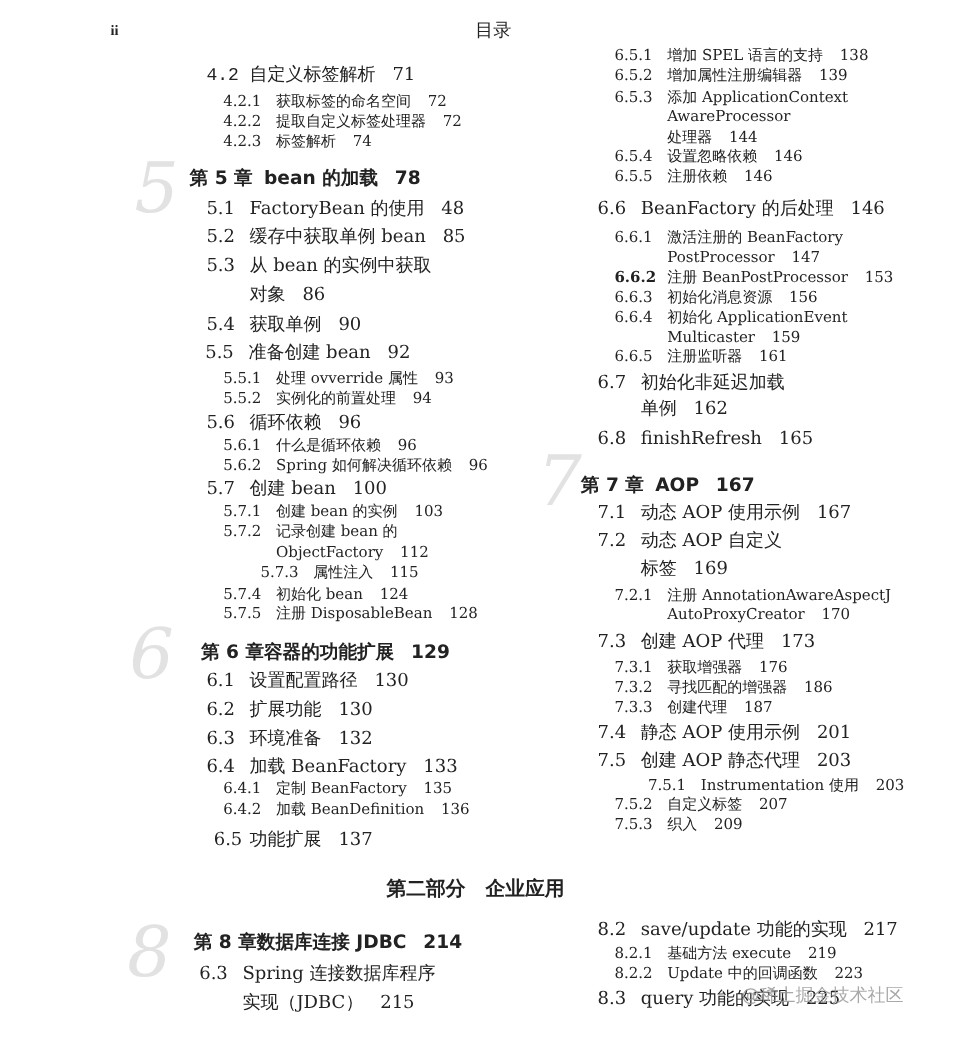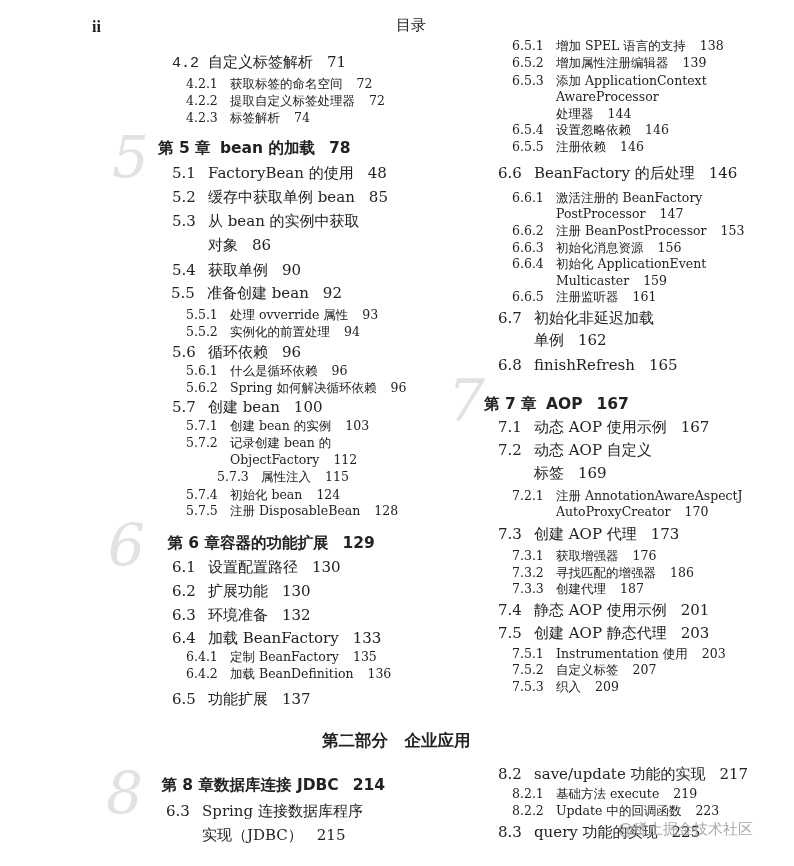--- a/index.html
+++ b/index.html
@@ -1,20 +1,20 @@
 <!DOCTYPE html>
 <html><head>
 <meta charset="utf-8">
 <style>
   html, body { margin: 0; padding: 0; }
   body {
     width: 794px; height: 866px; background: #ffffff; position: relative; overflow: hidden;
     font-family: "DejaVu Serif", "Liberation Serif", serif; color: #222;
   }
-  .header-left { position: absolute; left: 92px; top: 18px; font-size: 16px; font-weight: bold; font-family: "Liberation Serif", serif; }
+  .header-left { position: absolute; left: 92px; top: 18px; font-size: 12px; font-weight: bold; font-family: "Liberation Serif", serif; }
   .header-right { position: absolute; left: 396px; top: 16px; font-size: 15px; font-family: "DejaVu Sans", sans-serif; }
   .col { position: absolute; }
   .line { position: absolute; white-space: nowrap; }
   .l1 { font-size: 15px; }
   .l2 { font-size: 12.5px; }
   .ch { font-size: 15.5px; font-weight: bold; font-family: "DejaVu Sans", sans-serif; }
   .num { display: inline-block; }
   .gap { display: inline-block; width: 14px; }
   .bignum {
     position: absolute; font-family: "DejaVu Serif", serif; font-style: italic;
@@ -58,54 +58,54 @@
     <div class="line l2" style="left: 182px; top: 469px; margin-left: 35px;"><span class="num" style="width: 44px;">5.7.3</span><span>属性注入</span><span class="gap"></span><span>115</span></div>
     <div class="line l2" style="left: 186px; top: 487px;"><span class="num" style="width: 44px;">5.7.4</span><span>初始化 bean</span><span class="gap"></span><span>124</span></div>
     <div class="line l2" style="left: 186px; top: 503px;"><span class="num" style="width: 44px;">5.7.5</span><span>注册 DisposableBean</span><span class="gap"></span><span>128</span></div>
     <div class="line ch" style="left: 158px; top: 533px;"><span class="num" style="width: 62px; text-align: right;">第 6 章</span><span>容器的功能扩展</span><span class="gap"></span><span>129</span></div>
     <div class="line l1" style="left: 172px; top: 558px;"><span class="num" style="width: 36px;">6.1</span><span>设置配置路径</span><span class="gap"></span><span>130</span></div>
     <div class="line l1" style="left: 172px; top: 582px;"><span class="num" style="width: 36px;">6.2</span><span>扩展功能</span><span class="gap"></span><span>130</span></div>
     <div class="line l1" style="left: 172px; top: 606px;"><span class="num" style="width: 36px;">6.3</span><span>环境准备</span><span class="gap"></span><span>132</span></div>
     <div class="line l1" style="left: 172px; top: 629px;"><span class="num" style="width: 36px;">6.4</span><span>加载 BeanFactory</span><span class="gap"></span><span>133</span></div>
     <div class="line l2" style="left: 186px; top: 649px;"><span class="num" style="width: 44px;">6.4.1</span><span>定制 BeanFactory</span><span class="gap"></span><span>135</span></div>
     <div class="line l2" style="left: 186px; top: 666px;"><span class="num" style="width: 44px;">6.4.2</span><span>加载 BeanDefinition</span><span class="gap"></span><span>136</span></div>
-    <div class="line l1" style="left: 172px; top: 690px;"><span class="num" style="width: 36px;">6.5</span><span>功能扩展</span><span class="gap"></span><span>137</span></div>
+    <div class="line l1" style="left: 172px; top: 690px;"><span class="num" style="width: 36px; text-align: center;">6.5</span><span>功能扩展</span><span class="gap"></span><span>137</span></div>
   </div>
 <div class="col" id="right-col">
     <div class="line l2" style="left: 512px; top: 38px;"><span class="num" style="width: 44px;">6.5.1</span><span>增加 SPEL 语言的支持</span><span class="gap"></span><span>138</span></div>
     <div class="line l2" style="left: 512px; top: 55px;"><span class="num" style="width: 44px;">6.5.2</span><span>增加属性注册编辑器</span><span class="gap"></span><span>139</span></div>
     <div class="line l2" style="left: 512px; top: 73px;"><span class="num" style="width: 44px;">6.5.3</span><span>添加 ApplicationContext</span></div>
     <div class="line l2" style="left: 512px; top: 89px;"><span class="num" style="width: 44px;"></span><span>AwareProcessor</span></div>
     <div class="line l2" style="left: 512px; top: 106px;"><span class="num" style="width: 44px;"></span><span>处理器</span><span class="gap"></span><span>144</span></div>
     <div class="line l2" style="left: 512px; top: 122px;"><span class="num" style="width: 44px;">6.5.4</span><span>设置忽略依赖</span><span class="gap"></span><span>146</span></div>
     <div class="line l2" style="left: 512px; top: 139px;"><span class="num" style="width: 44px;">6.5.5</span><span>注册依赖</span><span class="gap"></span><span>146</span></div>
     <div class="line l1" style="left: 498px; top: 164px;"><span class="num" style="width: 36px;">6.6</span><span>BeanFactory 的后处理</span><span class="gap"></span><span>146</span></div>
     <div class="line l2" style="left: 512px; top: 190px;"><span class="num" style="width: 44px;">6.6.1</span><span>激活注册的 BeanFactory</span></div>
     <div class="line l2" style="left: 512px; top: 206px;"><span class="num" style="width: 44px;"></span><span>PostProcessor</span><span class="gap"></span><span>147</span></div>
-    <div class="line l2" style="left: 512px; top: 223px;"><span class="num" style="width: 44px;">6.6.2</span><span>注册 BeanPostProcessor</span><span class="gap"></span><span>153</span></div>
+    <div class="line l2" style="left: 512px; top: 223px;"><span class="num" style="width: 44px; font-weight: bold;">6.6.2</span><span>注册 BeanPostProcessor</span><span class="gap"></span><span>153</span></div>
     <div class="line l2" style="left: 512px; top: 240px;"><span class="num" style="width: 44px;">6.6.3</span><span>初始化消息资源</span><span class="gap"></span><span>156</span></div>
     <div class="line l2" style="left: 512px; top: 256px;"><span class="num" style="width: 44px;">6.6.4</span><span>初始化 ApplicationEvent</span></div>
     <div class="line l2" style="left: 512px; top: 273px;"><span class="num" style="width: 44px;"></span><span>Multicaster</span><span class="gap"></span><span>159</span></div>
     <div class="line l2" style="left: 512px; top: 289px;"><span class="num" style="width: 44px;">6.6.5</span><span>注册监听器</span><span class="gap"></span><span>161</span></div>
     <div class="line l1" style="left: 498px; top: 309px;"><span class="num" style="width: 36px;">6.7</span><span>初始化非延迟加载</span></div>
     <div class="line l1" style="left: 498px; top: 331px;"><span class="num" style="width: 36px;"></span><span>单例</span><span class="gap"></span><span>162</span></div>
     <div class="line l1" style="left: 498px; top: 356px;"><span class="num" style="width: 36px;">6.8</span><span>finishRefresh</span><span class="gap"></span><span>165</span></div>
     <div class="line ch" style="left: 484px; top: 394px;"><span class="num" style="width: 62px;">第 7 章</span><span>AOP</span><span class="gap"></span><span>167</span></div>
     <div class="line l1" style="left: 498px; top: 418px;"><span class="num" style="width: 36px;">7.1</span><span>动态 AOP 使用示例</span><span class="gap"></span><span>167</span></div>
     <div class="line l1" style="left: 498px; top: 441px;"><span class="num" style="width: 36px;">7.2</span><span>动态 AOP 自定义</span></div>
     <div class="line l1" style="left: 498px; top: 464px;"><span class="num" style="width: 36px;"></span><span>标签</span><span class="gap"></span><span>169</span></div>
     <div class="line l2" style="left: 512px; top: 488px;"><span class="num" style="width: 44px;">7.2.1</span><span>注册 AnnotationAwareAspectJ</span></div>
     <div class="line l2" style="left: 512px; top: 504px;"><span class="num" style="width: 44px;"></span><span>AutoProxyCreator</span><span class="gap"></span><span>170</span></div>
     <div class="line l1" style="left: 498px; top: 525px;"><span class="num" style="width: 36px;">7.3</span><span>创建 AOP 代理</span><span class="gap"></span><span>173</span></div>
     <div class="line l2" style="left: 512px; top: 548px;"><span class="num" style="width: 44px;">7.3.1</span><span>获取增强器</span><span class="gap"></span><span>176</span></div>
     <div class="line l2" style="left: 512px; top: 565px;"><span class="num" style="width: 44px;">7.3.2</span><span>寻找匹配的增强器</span><span class="gap"></span><span>186</span></div>
     <div class="line l2" style="left: 512px; top: 581px;"><span class="num" style="width: 44px;">7.3.3</span><span>创建代理</span><span class="gap"></span><span>187</span></div>
     <div class="line l1" style="left: 498px; top: 601px;"><span class="num" style="width: 36px;">7.4</span><span>静态 AOP 使用示例</span><span class="gap"></span><span>201</span></div>
     <div class="line l1" style="left: 498px; top: 624px;"><span class="num" style="width: 36px;">7.5</span><span>创建 AOP 静态代理</span><span class="gap"></span><span>203</span></div>
-    <div class="line l2" style="left: 512px; top: 646px;"><span class="num" style="width: 44px;">7.5.1</span><span>Instrumentation 使用</span><span class="gap"></span><span>203</span></div>
+    <div class="line l2" style="left: 512px; top: 646px;"><span class="num" style="width: 44px; margin-left: 28px;">7.5.1</span><span>Instrumentation 使用</span><span class="gap"></span><span>203</span></div>
     <div class="line l2" style="left: 512px; top: 662px;"><span class="num" style="width: 44px;">7.5.2</span><span>自定义标签</span><span class="gap"></span><span>207</span></div>
     <div class="line l2" style="left: 512px; top: 679px;"><span class="num" style="width: 44px;">7.5.3</span><span>织入</span><span class="gap"></span><span>209</span></div>
   </div>
 <div class="part">第二部分　企业应用</div>
 <div class="col" id="bl-col">
     <div class="line ch" style="left: 152px; top: 775px; text-align: right;"><span class="num" style="width: 62px;">第 8 章</span><span>数据库连接 JDBC</span><span class="gap"></span><span>214</span></div>
     <div class="line l1" style="left: 166px; top: 802px;"><span class="num" style="width: 36px;">6.3</span><span>Spring 连接数据库程序</span></div>
     <div class="line l1" style="left: 166px; top: 826px;"><span class="num" style="width: 36px;"></span><span>实现（JDBC）</span><span class="gap"></span><span>215</span></div>
   </div>
 <div class="col" id="br-col">

